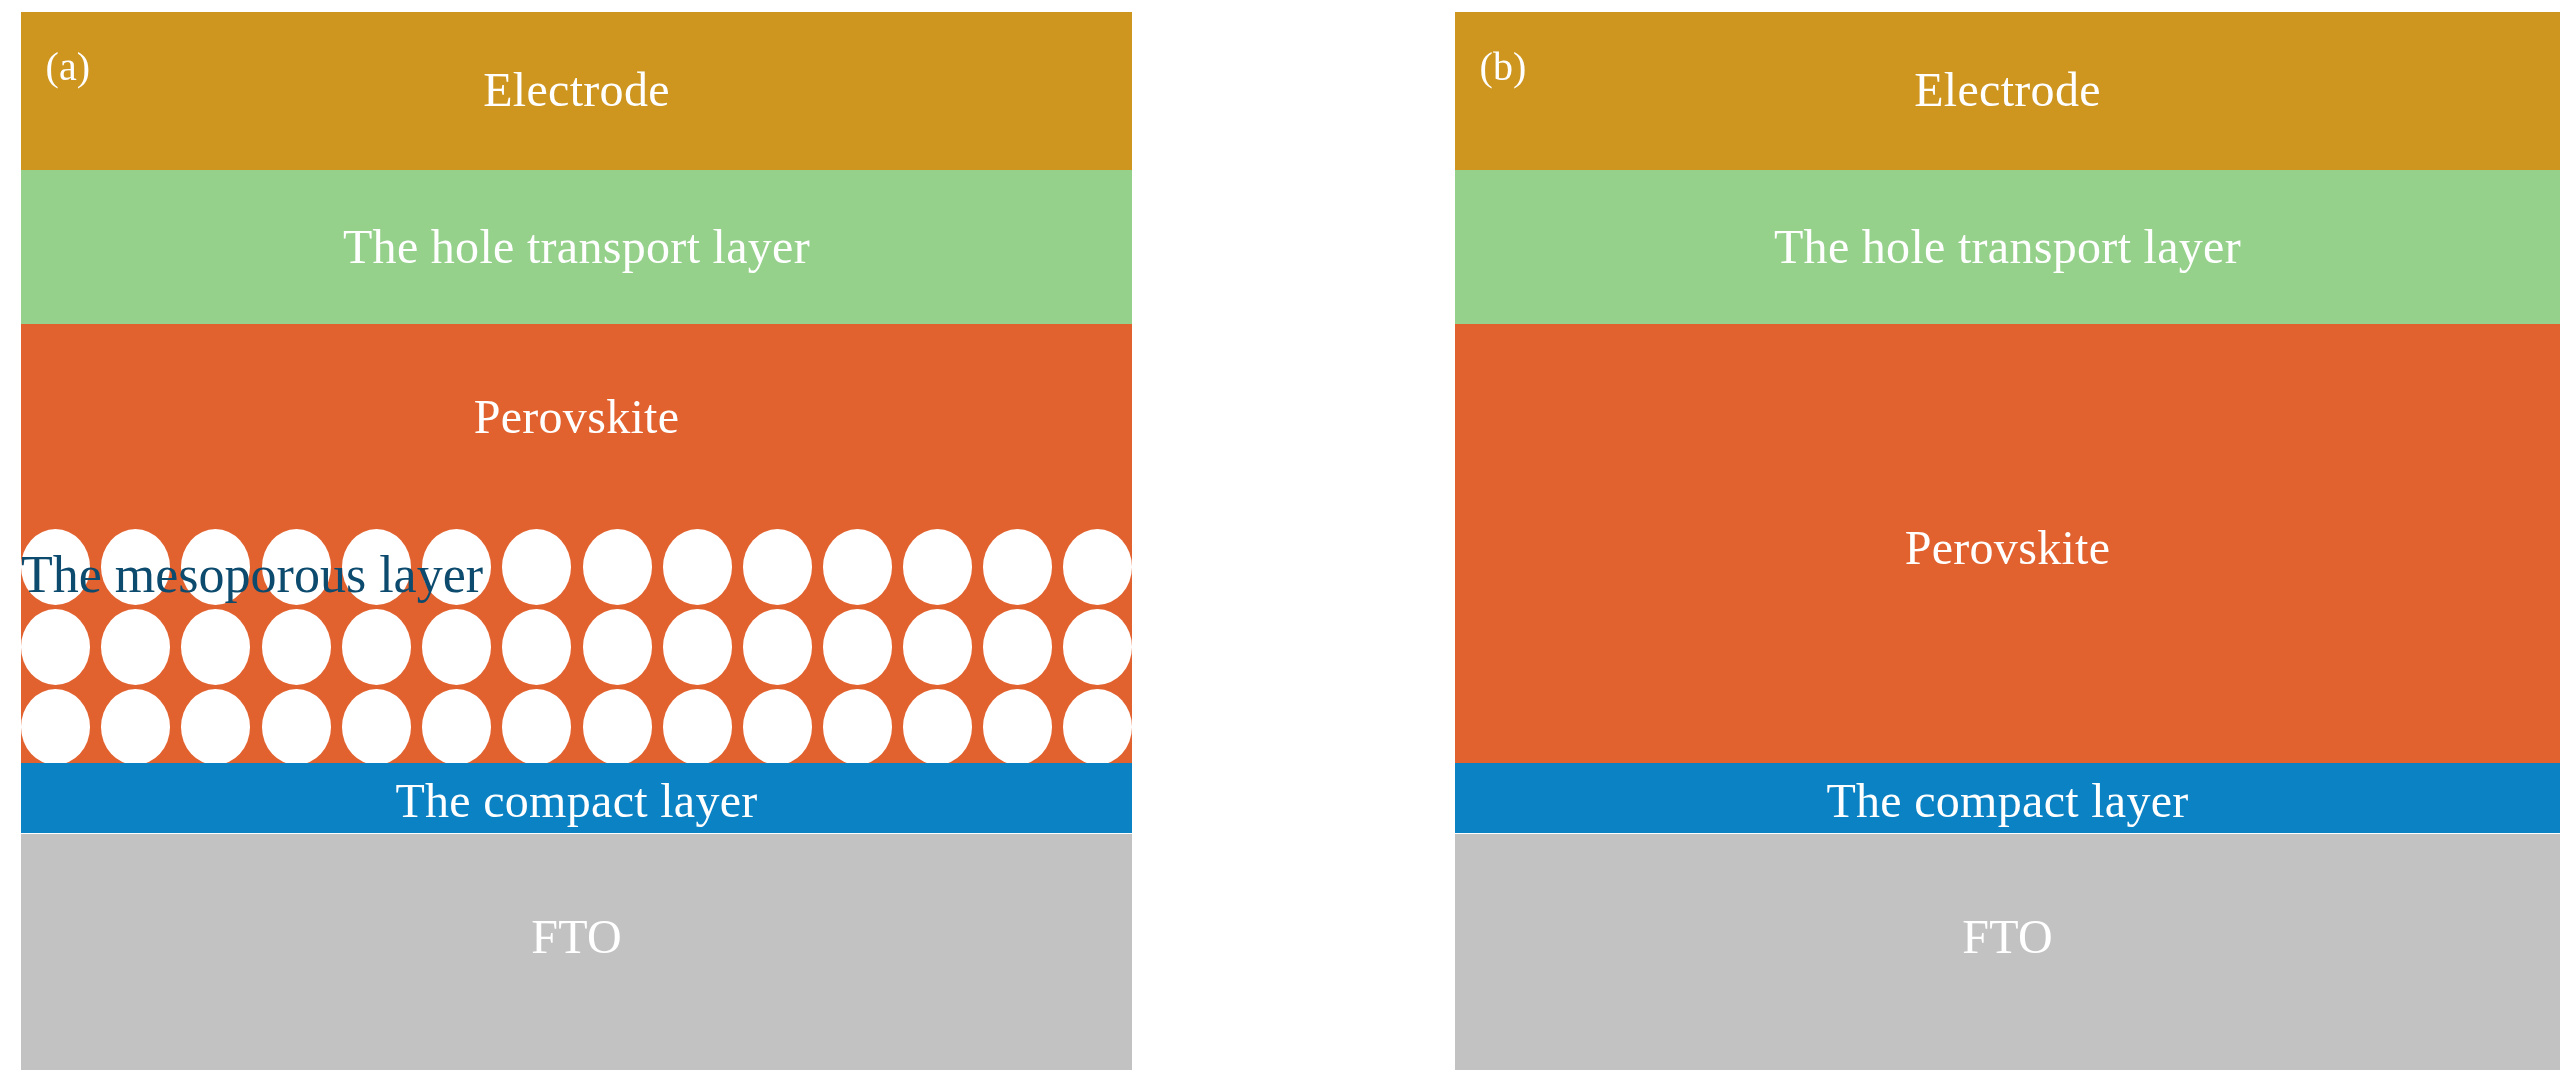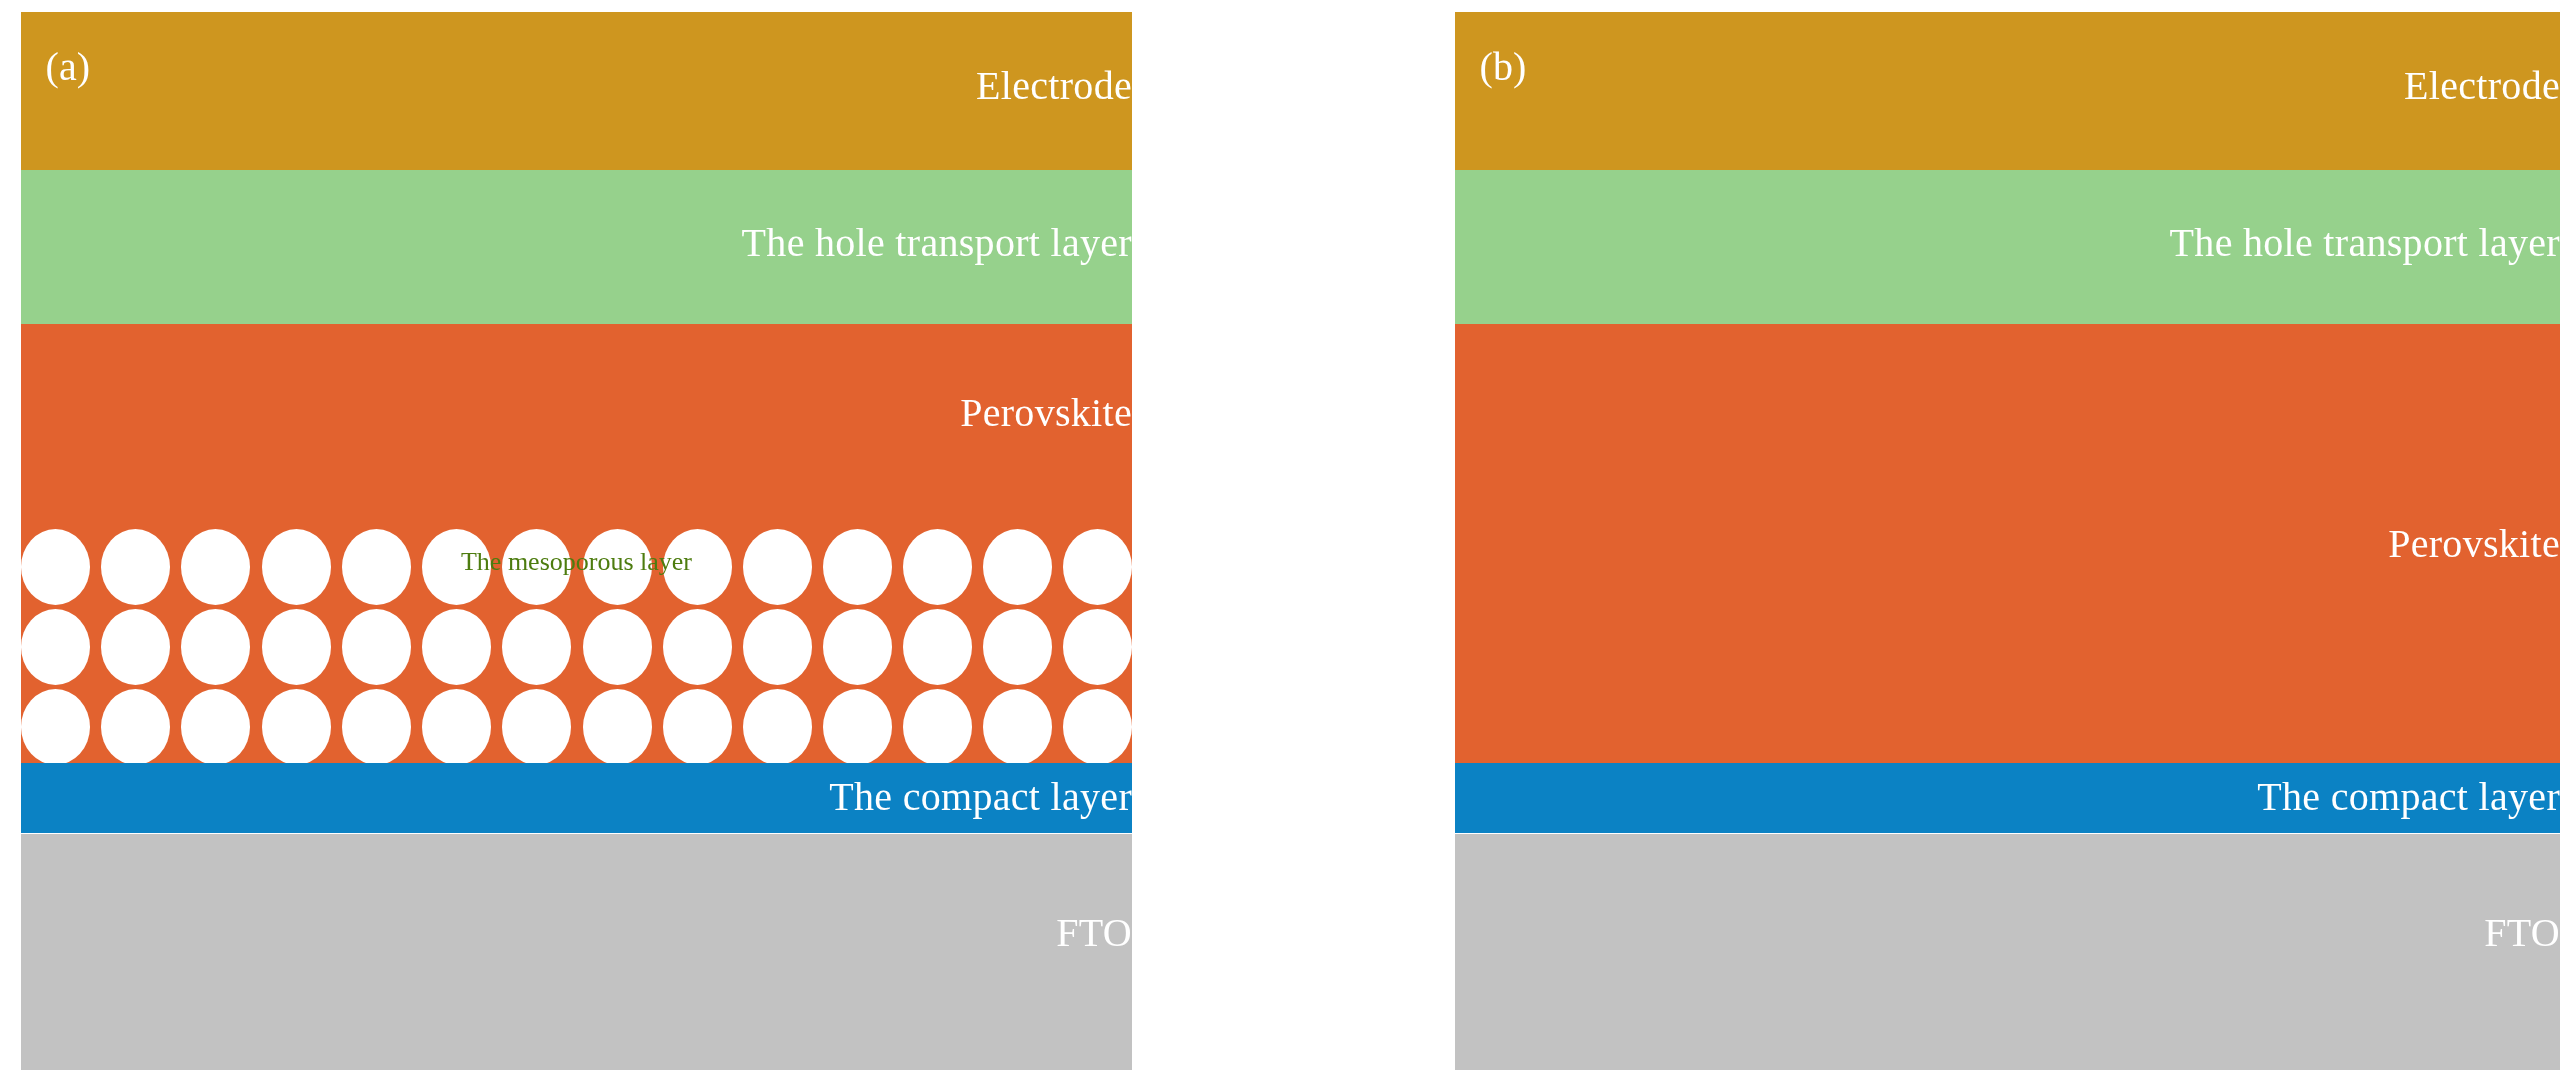--- a/index.html
+++ b/index.html
@@ -36,23 +36,23 @@
     position: absolute;
     left: 0;
     width: 100%;
     box-sizing: border-box;
   }
 
   .layer-label {
     position: absolute;
     left: 0;
     width: 100%;
-    text-align: right;
+    text-align: center;
     color: #ffffff;
-    font-size: 40px;
+    font-size: 48px;
     line-height: 1;
     white-space: nowrap;
     letter-spacing: 0.3px;
   }
 
   
   .panel-tag {
     position: absolute;
     color: #ffffff;
     font-size: 40px;
@@ -82,23 +82,22 @@
     top: 0;
     width: 69px;
     height: 76px;
     background: #ffffff;
     border-radius: 50%;
   }
   .meso-label {
     position: absolute;
     left: 0;
     width: 100%;
-    text-align: center;
-    color: #4d7c0f;
-    font-size: 26px;
+    color: #0c4a6e;
+    font-size: 52px;
     line-height: 1;
     white-space: nowrap;
     z-index: 5;
   }
 </style>
 </head>
 <body>
 
 <div class="figure">
 

